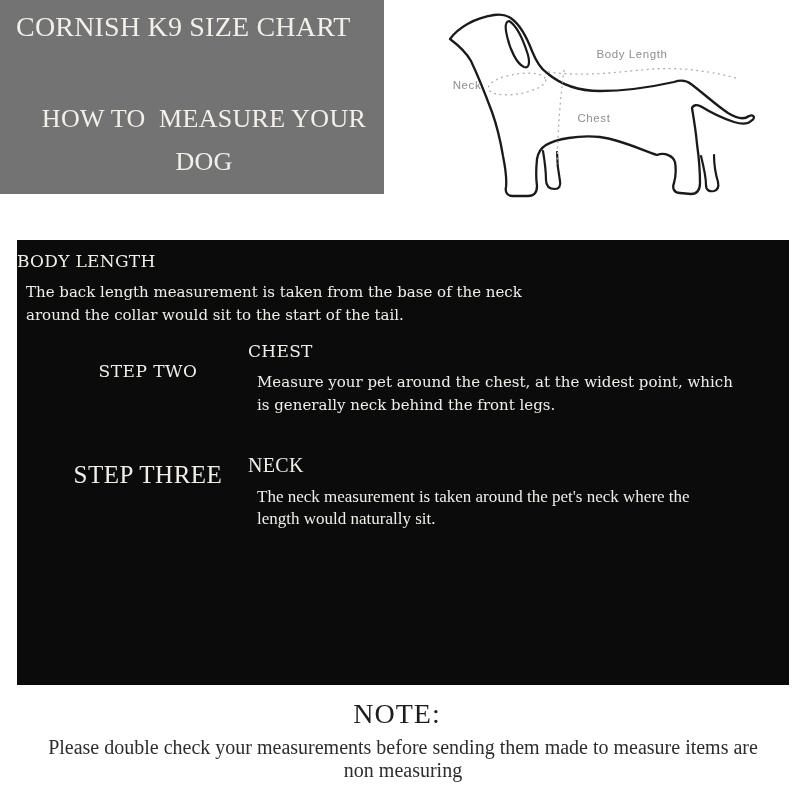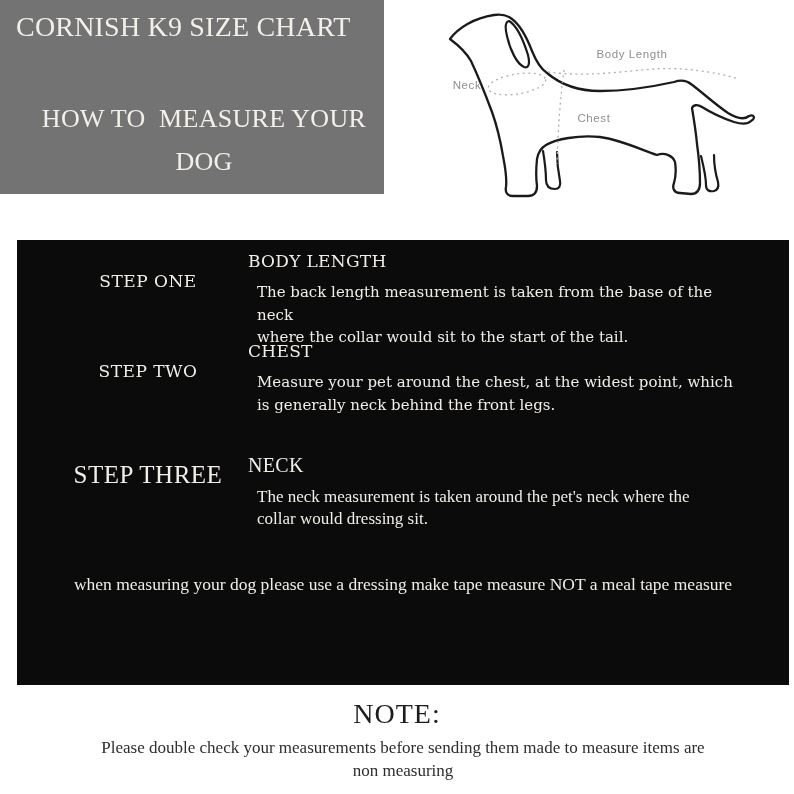--- a/index.html
+++ b/index.html
@@ -65,21 +65,21 @@
   }
   
   .note-section{
     position:absolute;left:0;top:699px;width:100%;text-align:center;
   }
   .note-section h2{
     margin:0 0 7px 0;font-weight:normal;font-family:"Liberation Serif", serif;
     font-size:28px;line-height:30px;letter-spacing:1px;color:#1d1d1d;
   }
   .note-text{
-    margin:0;font-family:"Liberation Serif", serif;font-size:17px;
+    margin:0;font-family:"Liberation Serif", serif;font-size:20px;
     line-height:23px;color:#2d2d2d;padding-left:12px;
   }
 </style>
 </head>
 <body>
 
 <div class="page">
 
   <header class="top-box">
     <h1>CORNISH K9 SIZE CHART</h1>
@@ -122,26 +122,25 @@
 
       <text class="diagram-label" x="224" y="52" text-anchor="middle">Body Length</text>
       <text class="diagram-label" x="59" y="83" text-anchor="middle">Neck</text>
       <text class="diagram-label" x="186" y="116" text-anchor="middle">Chest</text>
     </svg>
   </div>
 
   <section class="panel">
 
     <div class="row row-1">
-      <div class="step">STEP ONE</div>
       <div class="content">
         <h3 class="heading">BODY LENGTH</h3>
         <p class="desc">
           <span>The back length measurement is taken from the base of the neck</span><br>
-          <span>where the collar would sit to the start of the tail.</span>
+          <span>around the collar would sit to the start of the tail.</span>
         </p>
       </div>
     </div>
 
     <div class="row row-2">
       <div class="step">STEP TWO</div>
       <div class="content">
         <h3 class="heading">CHEST</h3>
         <p class="desc">
           <span>Measure your pet around the chest, at the widest point, which</span><br>
@@ -149,26 +148,25 @@
         </p>
       </div>
     </div>
 
     <div class="row row-3">
       <div class="step">STEP THREE</div>
       <div class="content">
         <h3 class="heading">NECK</h3>
         <p class="desc">
           <span>The neck measurement is taken around the pet's neck where the</span><br>
-          <span>collar would dressing sit.</span>
+          <span>length would naturally sit.</span>
         </p>
       </div>
     </div>
 
-    <div class="tape-note">when measuring your dog please use a dressing make tape measure NOT a meal tape measure</div>
   </section>
 
   <section class="note-section">
     <h2>NOTE:</h2>
     <p class="note-text">
       <span>Please double check your measurements before sending them made to measure items are</span><br>
       <span>non measuring</span>
     </p>
   </section>
 

